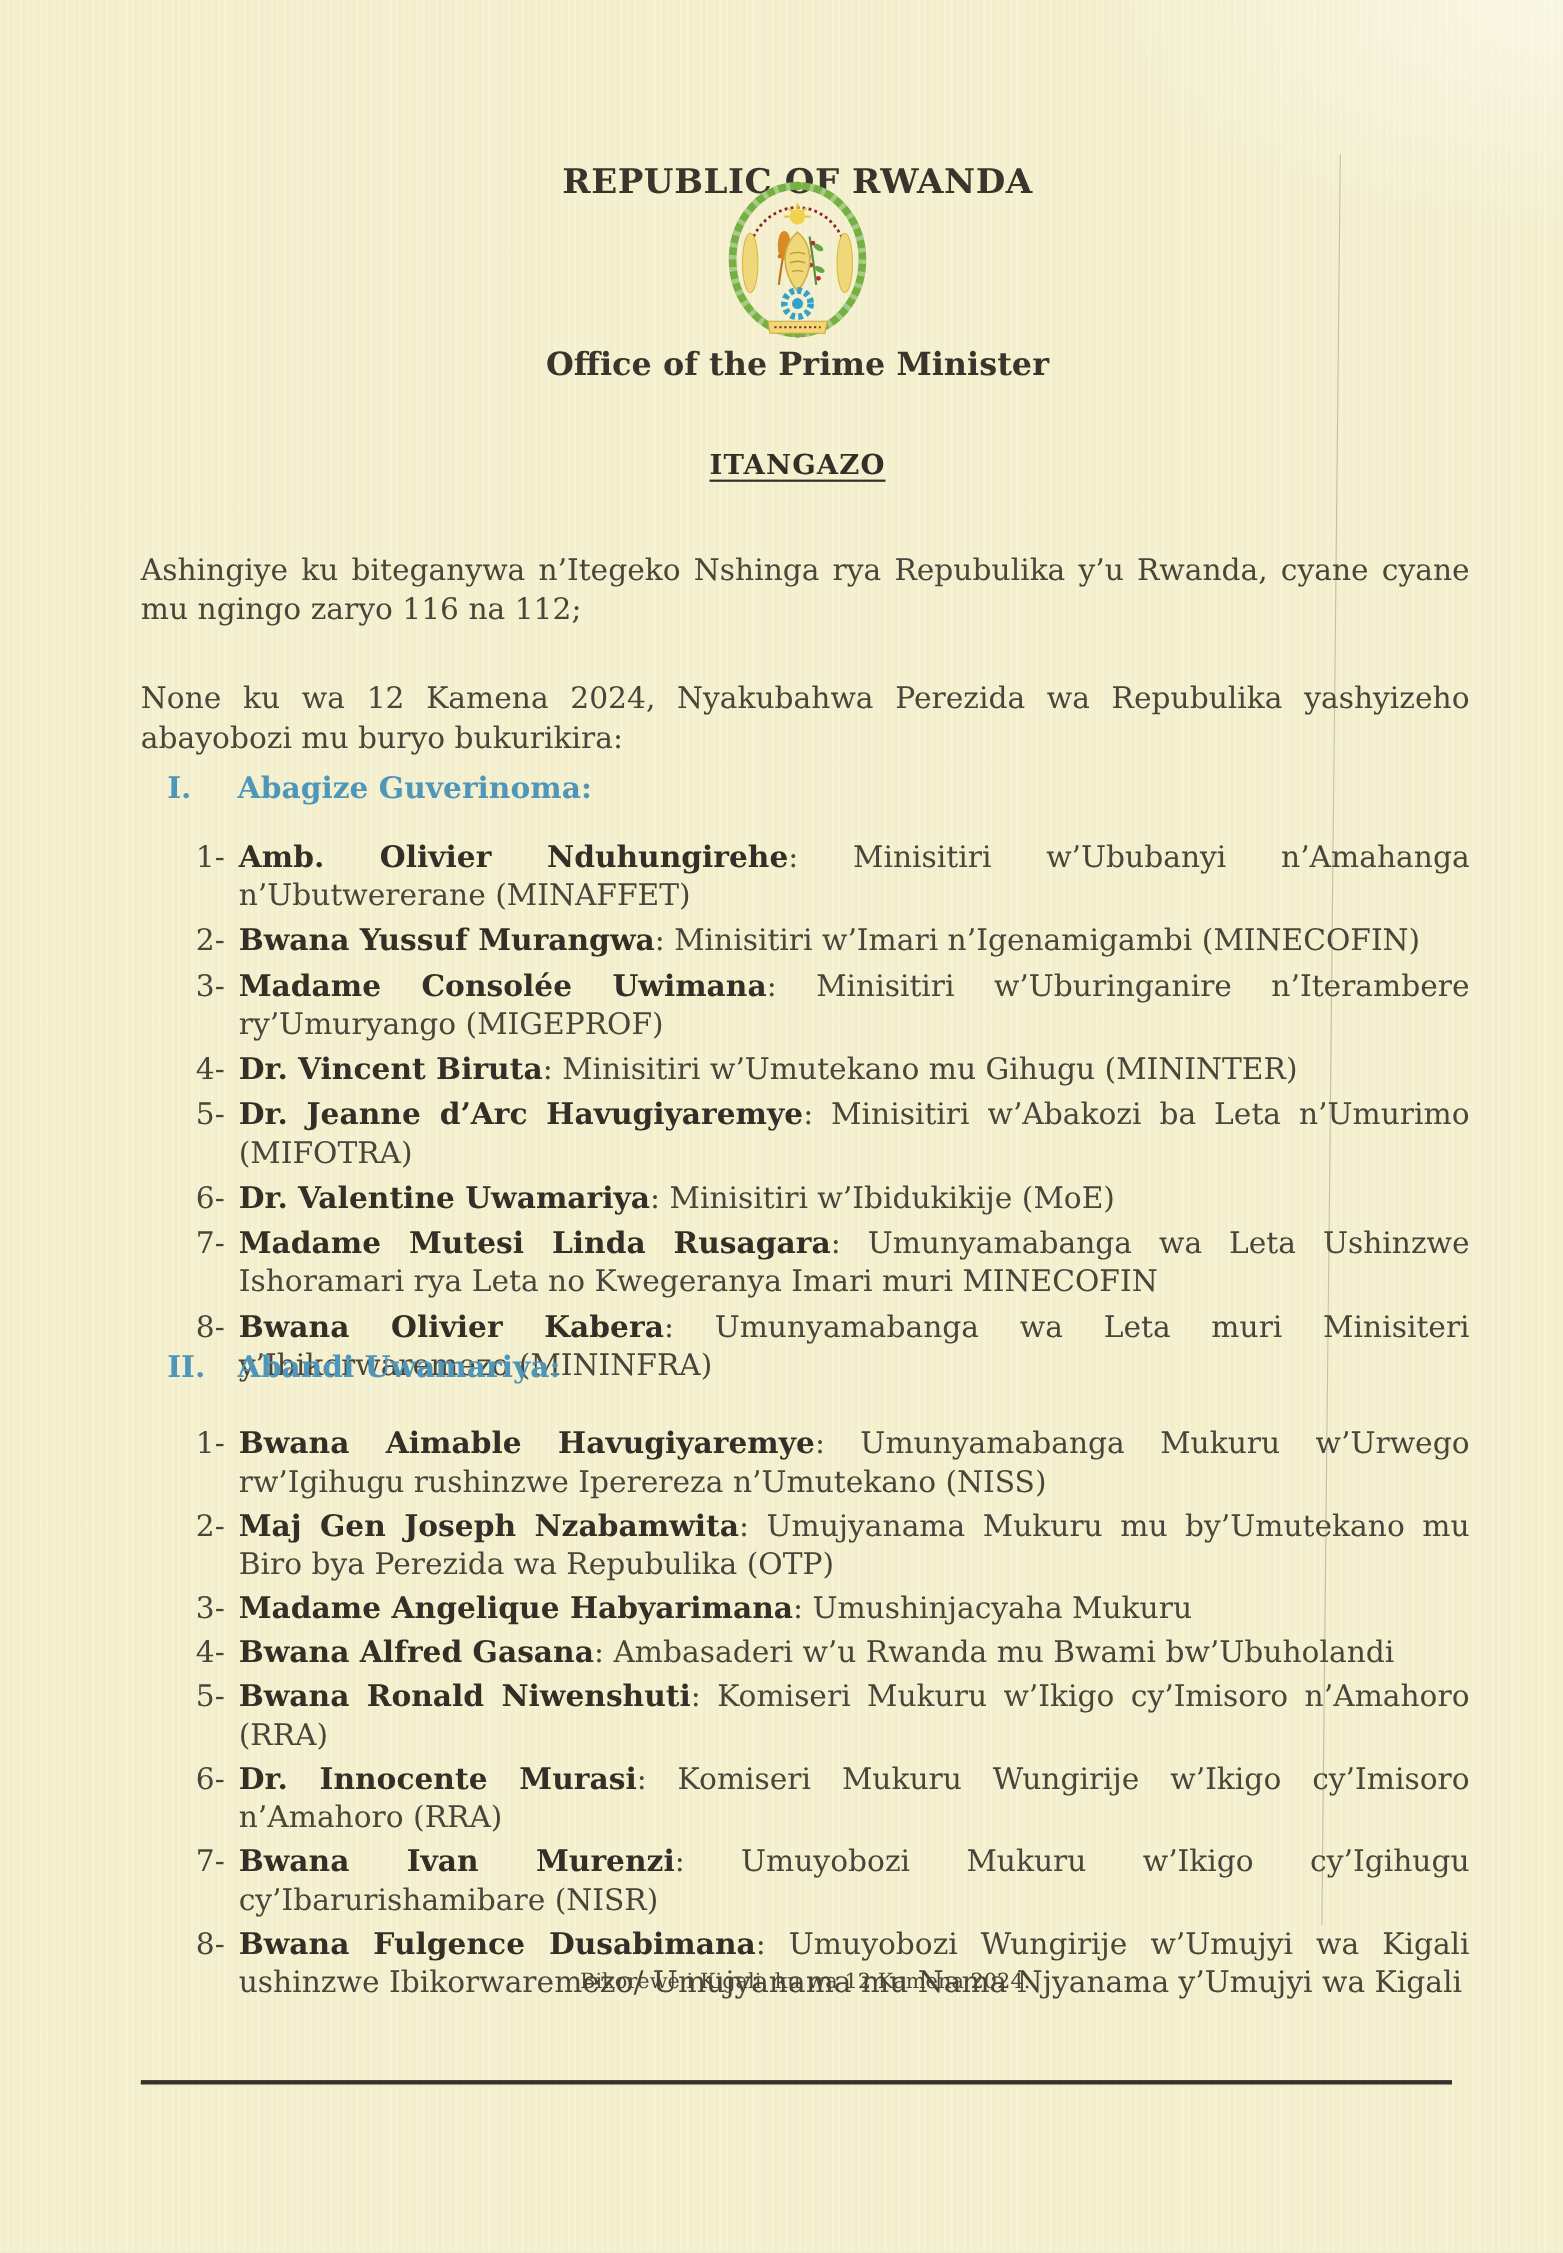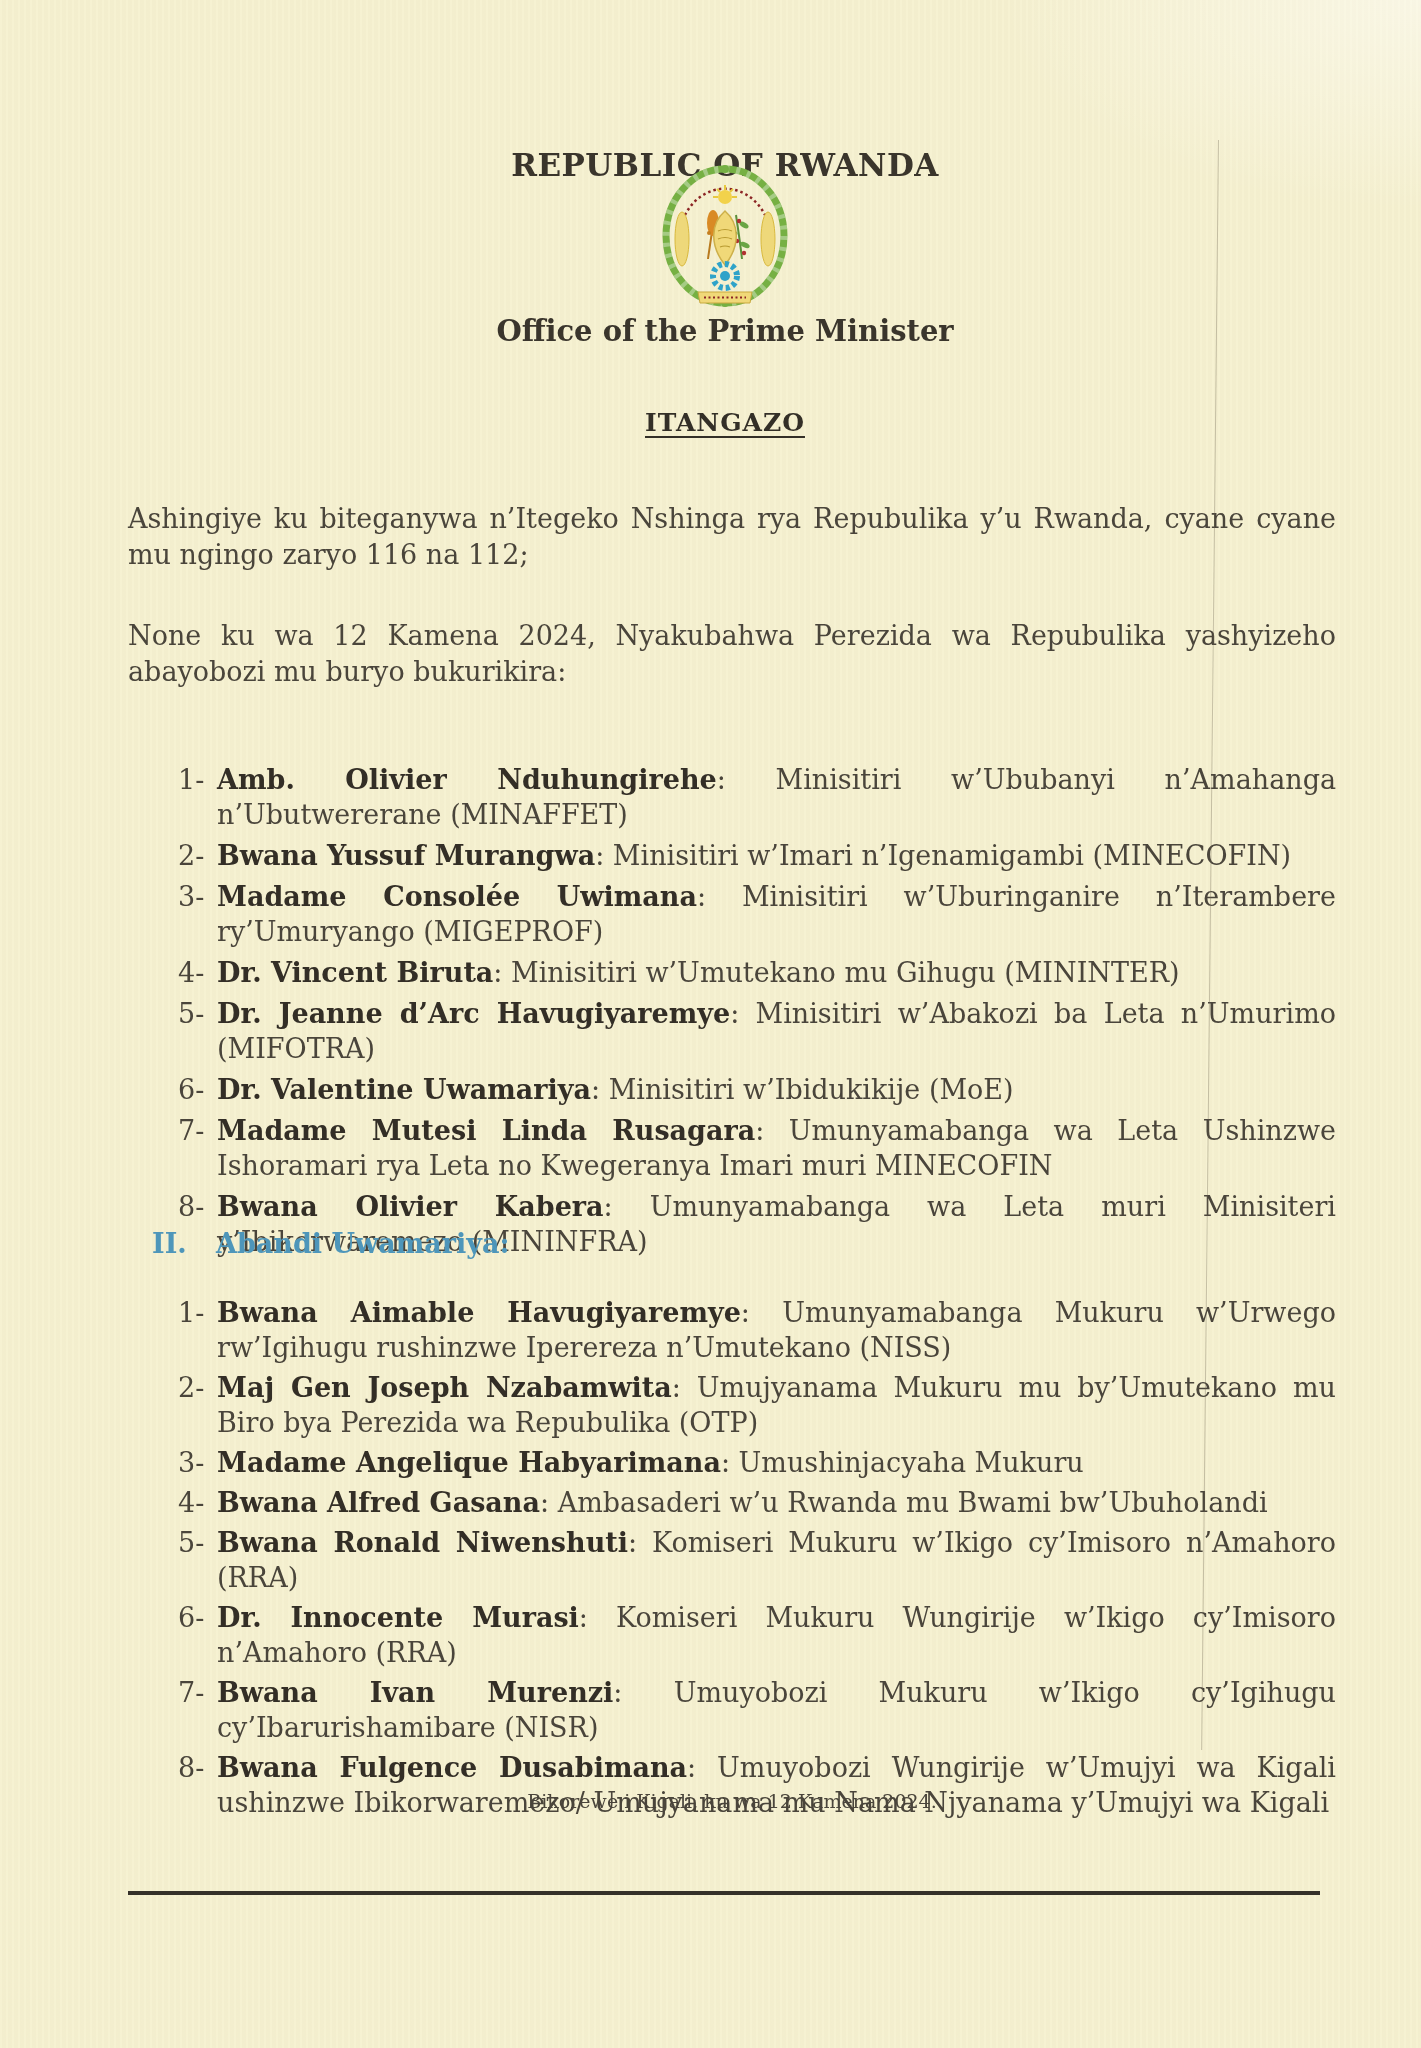--- a/index.html
+++ b/index.html
@@ -99,20 +99,23 @@
     </svg>
   </div>
 
   <div class="centered-head doc-title">ITANGAZO</div>
 
   <div class="centered-head office-title">Office of the Prime Minister</div>
 
   <p class="para para-1">Ashingiye ku biteganywa n’Itegeko Nshinga rya Repubulika y’u Rwanda, cyane cyane mu ngingo zaryo 116 na 112;</p>
   <p class="para para-2">None ku wa 12 Kamena 2024, Nyakubahwa Perezida wa Repubulika yashyizeho abayobozi mu buryo bukurikira:</p>
 
+  <div class="section-head sec-1-head">
+    <span class="numeral">I.</span><span class="label">Abagize Guverinoma:</span>
+  </div>
 
   <div class="list list-1">
     <div class="item"><span class="num">1-</span><span class="person">Amb. Olivier Nduhungirehe</span><span class="role">: Minisitiri w’Ububanyi n’Amahanga n’Ubutwererane (MINAFFET)</span></div>
     <div class="item"><span class="num">2-</span><span class="person">Bwana Yussuf Murangwa</span><span class="role">: Minisitiri w’Imari n’Igenamigambi (MINECOFIN)</span></div>
     <div class="item"><span class="num">3-</span><span class="person">Madame Consolée Uwimana</span><span class="role">: Minisitiri w’Uburinganire n’Iterambere ry’Umuryango (MIGEPROF)</span></div>
     <div class="item"><span class="num">4-</span><span class="person">Dr. Vincent Biruta</span><span class="role">: Minisitiri w’Umutekano mu Gihugu (MININTER)</span></div>
     <div class="item"><span class="num">5-</span><span class="person">Dr. Jeanne d’Arc Havugiyaremye</span><span class="role">: Minisitiri w’Abakozi ba Leta n’Umurimo (MIFOTRA)</span></div>
     <div class="item"><span class="num">6-</span><span class="person">Dr. Valentine Uwamariya</span><span class="role">: Minisitiri w’Ibidukikije (MoE)</span></div>
     <div class="item"><span class="num">7-</span><span class="person">Madame Mutesi Linda Rusagara</span><span class="role">: Umunyamabanga wa Leta Ushinzwe Ishoramari rya Leta no Kwegeranya Imari muri MINECOFIN</span></div>
     <div class="item"><span class="num">8-</span><span class="person">Bwana Olivier Kabera</span><span class="role">: Umunyamabanga wa Leta muri Minisiteri y’Ibikorwaremezo (MININFRA)</span></div>

